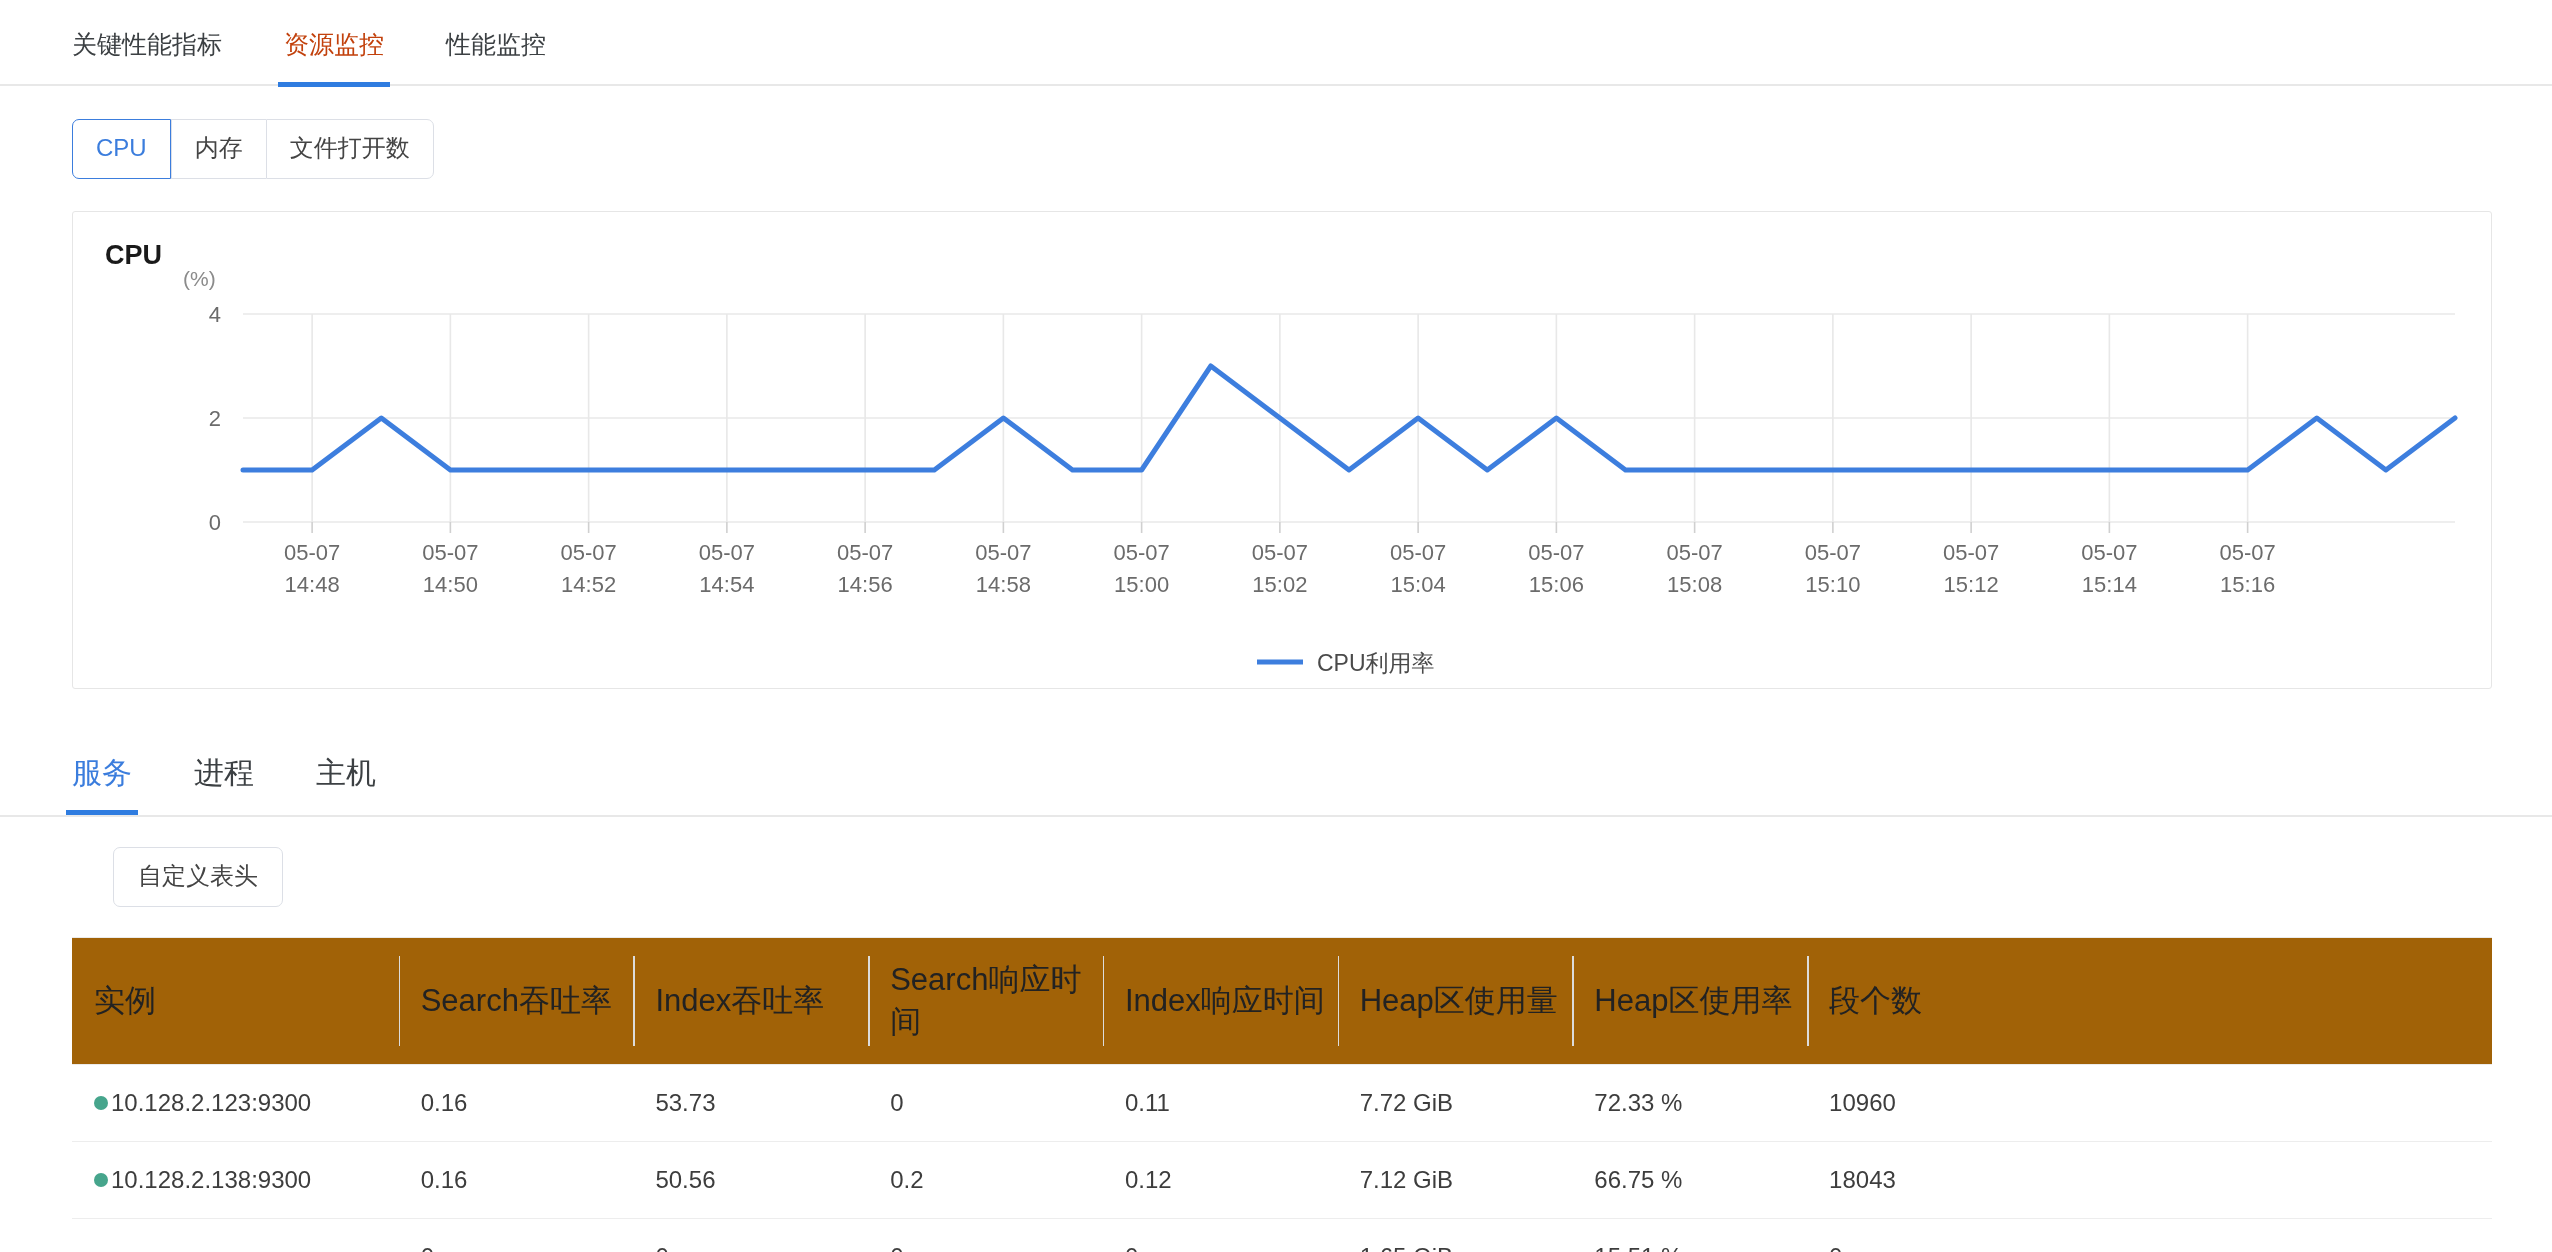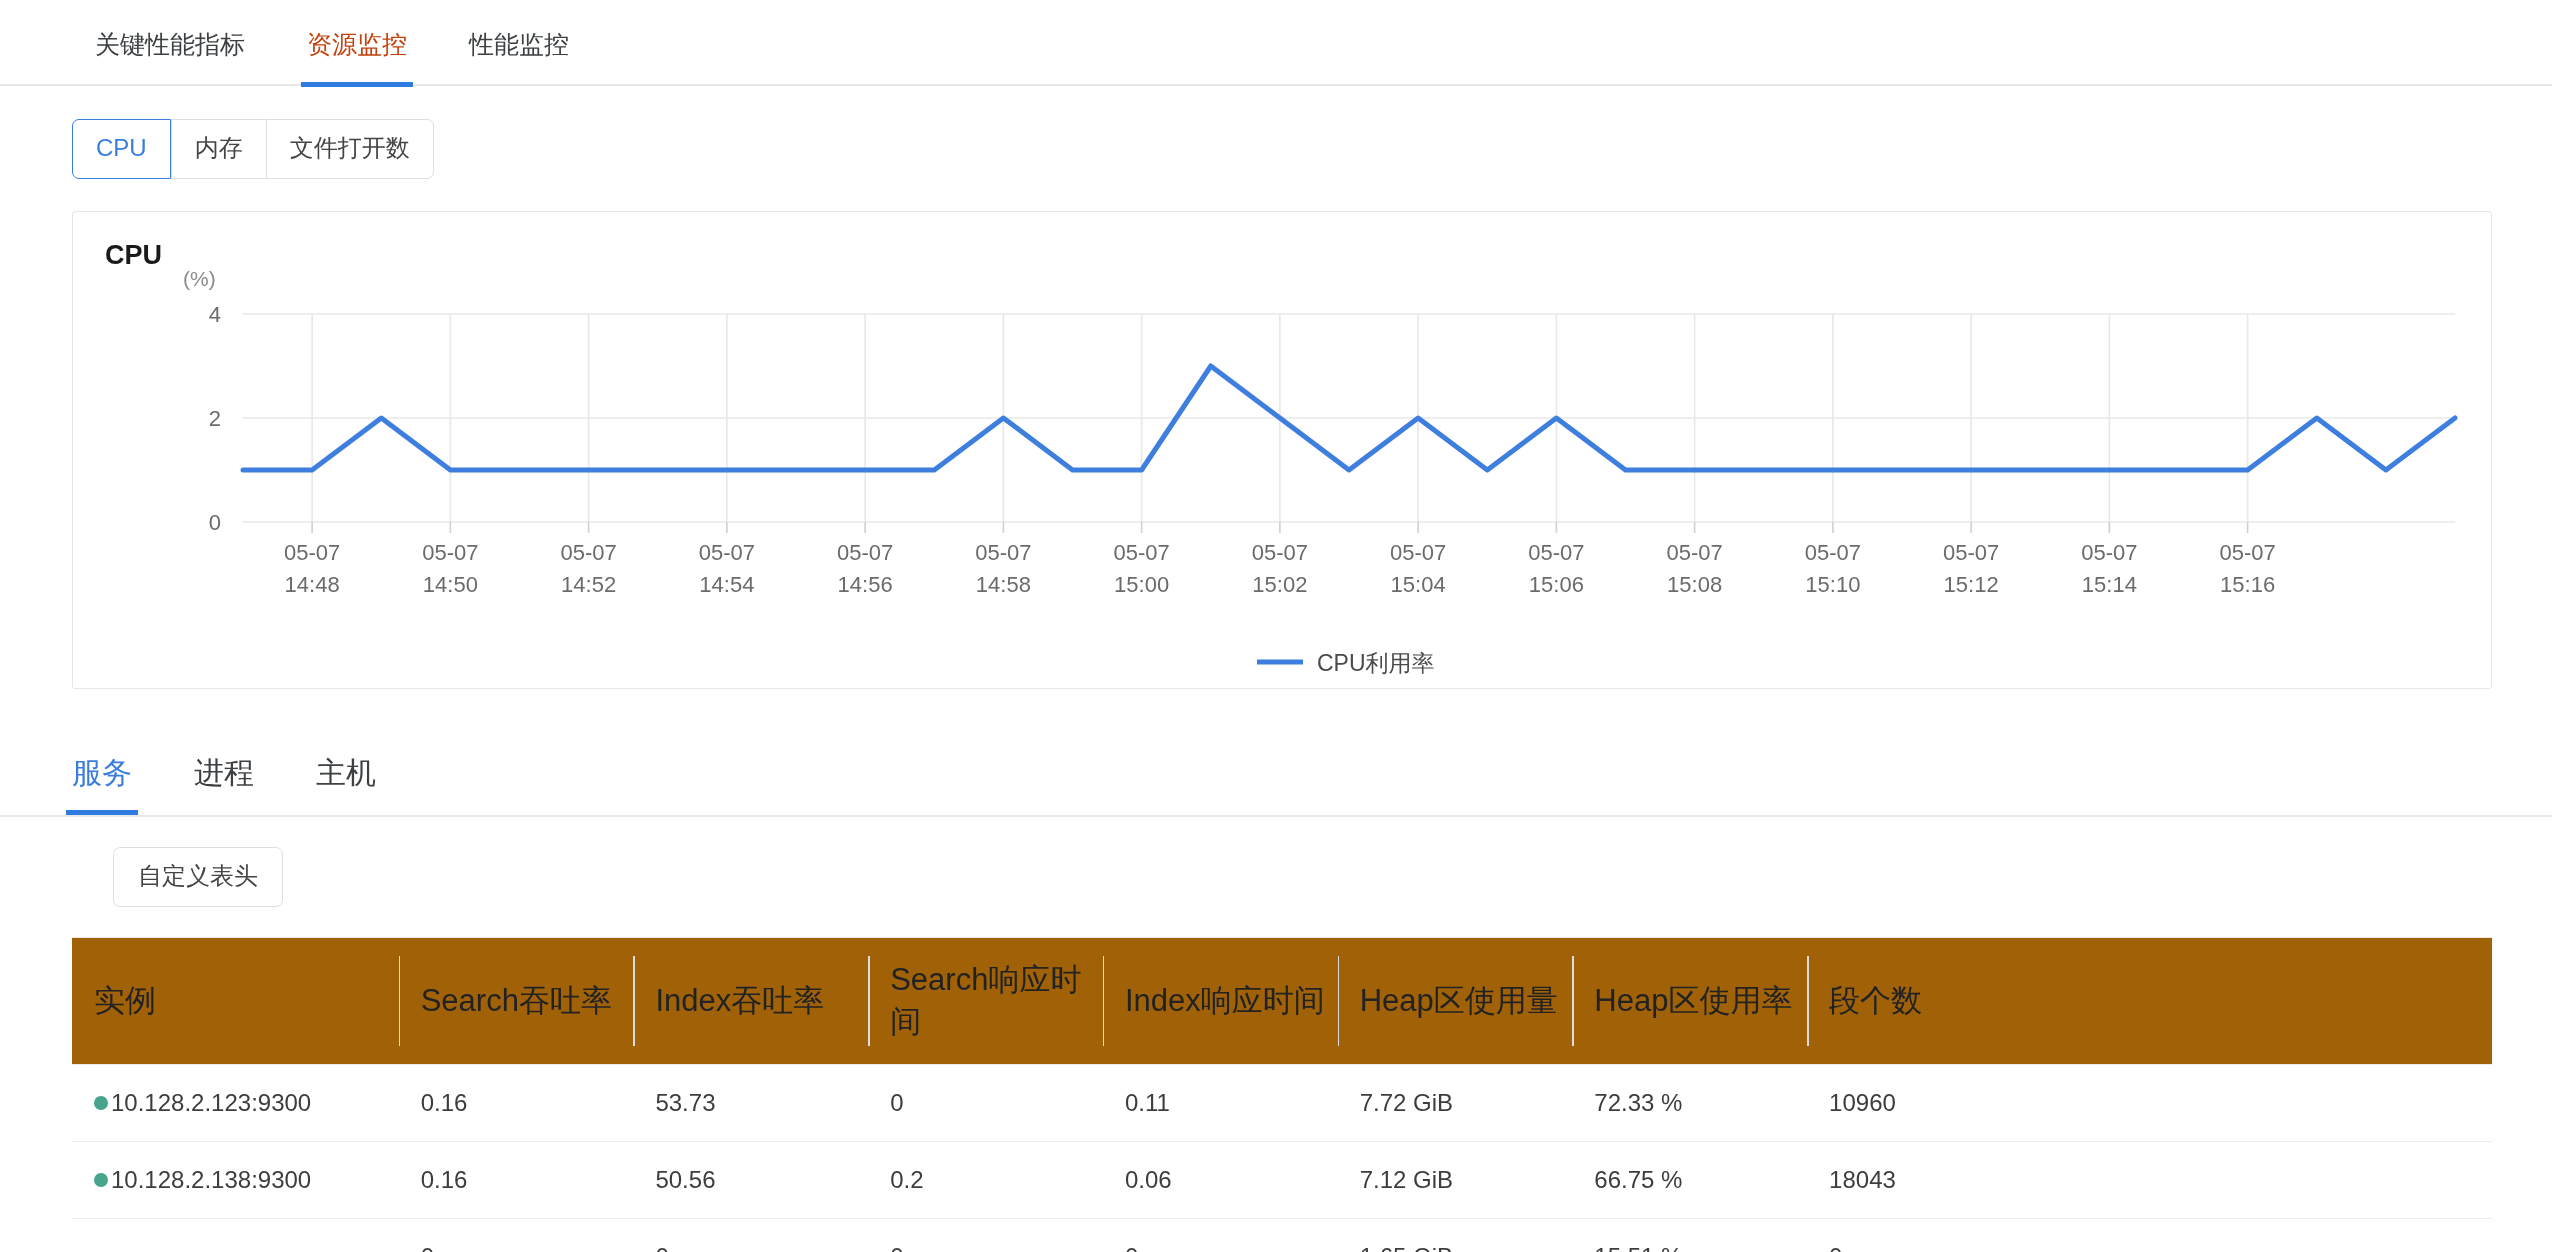--- a/index.html
+++ b/index.html
@@ -11,21 +11,21 @@
     color: #333333;
     overflow: hidden;
   }
 
   
   .top-tabs {
     position: relative;
     height: 86px;
     display: flex;
     align-items: center;
-    padding-left: 95px;
+    padding-left: 72px;
     border-bottom: 2px solid #e8e8e8;
     background: #fff;
   }
   .top-tab {
     font-size: 25px;
     line-height: 1;
     color: #3c4043;
     padding: 32px 0 28px 0;
     margin-right: 62px;
     cursor: pointer;
@@ -319,21 +319,21 @@
         <tr>
           <td>
             <div class="cell-instance">
               <span class="status-dot" style="background: rgb(70, 165, 140);"></span>
               <span>10.128.2.138:9300</span>
             </div>
           </td>
           <td>0.16</td>
           <td>50.56</td>
           <td>0.2</td>
-          <td>0.06</td>
+          <td>0.12</td>
           <td>7.12 GiB</td>
           <td>66.75 %</td>
           <td>18043</td>
         </tr>
         <tr>
           <td></td>
           <td>0</td>
           <td>0</td>
           <td>0</td>
           <td>0</td>

